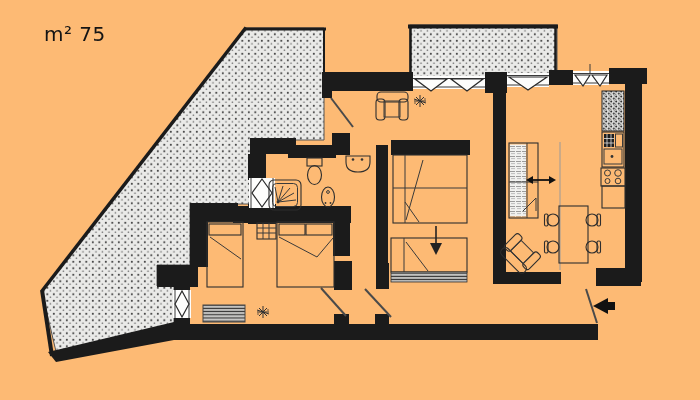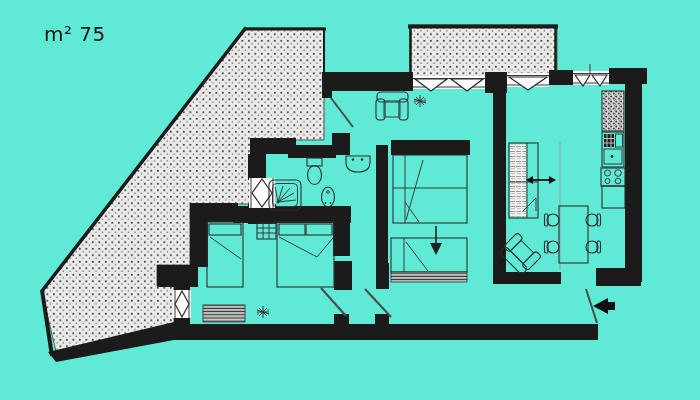--- a/index.html
+++ b/index.html
@@ -1,17 +1,17 @@
 <!DOCTYPE html>
 <html><head>
 <meta charset="utf-8">
 <style>
   html,body{margin:0;padding:0;background:#ffffff;}
   .stage{
-    position:relative;width:700px;height:400px;background:#5eead4;
+    position:relative;width:700px;height:400px;background:#fdba74;
     font-family:"DejaVu Sans","Liberation Sans",sans-serif;overflow:hidden;
   }
   .area-label{
     position:absolute;left:44px;top:22px;font-size:20px;color:#141414;
     letter-spacing:.5px;font-weight:500;user-select:none;
   }
   svg{position:absolute;left:0;top:0;}
   .wall{fill:#1b1b1b;stroke:none;}
   .edge{stroke:#1b1b1b;fill:none;}
   .furn{stroke:#2e2e2e;stroke-width:1.1;fill:none;}

